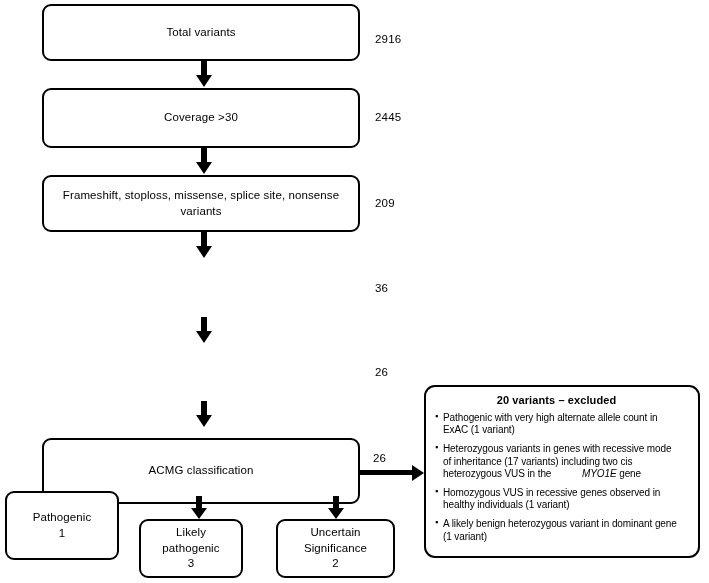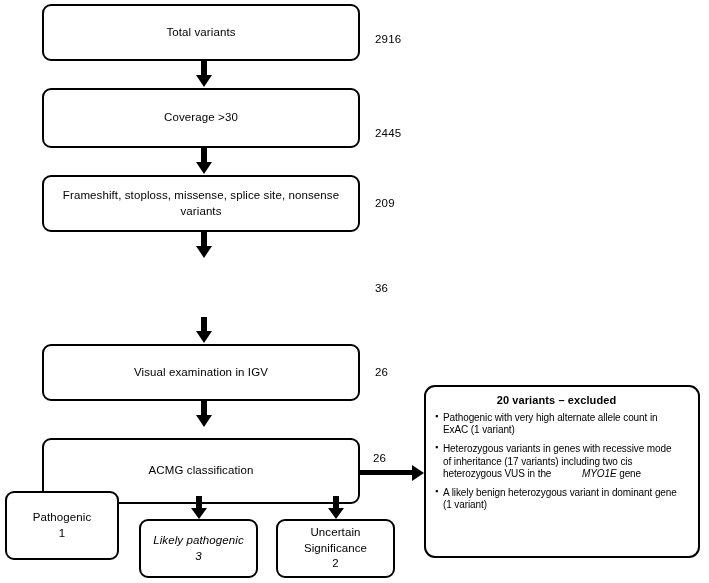--- a/index.html
+++ b/index.html
@@ -141,21 +141,21 @@
   <div class="count" style="left:375px; top:25px;margin-top:8px;">2916</div>
 
   <div class="arrow-down" style="left:196px; top:61px; height:26px;">
     <div class="stem" style="height:16px;"></div>
     <div class="head" style="top:14px; border-top-width:12px;"></div>
   </div>
 
   <div class="node" style="left:42px; top:88px; width:318px; height:60px;">
     <span class="label">Coverage &gt;30</span>
   </div>
-  <div class="count" style="left:375px; top:111px;margin-top:16px;">2445</div>
+  <div class="count" style="left:375px; top:111px;">2445</div>
 
   <div class="arrow-down" style="left:196px; top:148px; height:26px;">
     <div class="stem" style="height:16px;"></div>
     <div class="head" style="top:14px; border-top-width:12px;"></div>
   </div>
 
   <div class="node" style="left:42px; top:175px; width:318px; height:57px;">
     <span class="label">Frameshift, stoploss, missense, splice site, nonsense variants</span>
   </div>
   <div class="count" style="left:375px; top:197px;">209</div>
@@ -165,23 +165,20 @@
     <div class="head" style="top:14px; border-top-width:12px;"></div>
   </div>
 
   <div class="count" style="left:375px; top:282px;">36</div>
 
   <div class="arrow-down" style="left:196px; top:317px; height:26px;">
     <div class="stem" style="height:16px;"></div>
     <div class="head" style="top:14px; border-top-width:12px;"></div>
   </div>
 
-  <div class="node" style="left:42px; top:344px; width:318px; height:57px;">
-    <span class="label">Visual examination in IGV</span>
-  </div>
   <div class="count" style="left:375px; top:366px;">26</div>
 
   <div class="arrow-down" style="left:196px; top:401px; height:26px;">
     <div class="stem" style="height:16px;"></div>
     <div class="head" style="top:14px; border-top-width:12px;"></div>
   </div>
 
   <div class="node" style="left:42px; top:429px; width:318px; height:66px;margin-top:9px;">
     <span class="label">ACMG classification</span>
   </div>
@@ -205,21 +202,21 @@
     <div class="head" style="top:12px; border-top-width:11px;"></div>
   </div>
 
   <div class="node" style="left:5px; top:491px; width:114px; height:69px;">
     <span class="label">
       <span>Pathogenic</span><br>
       <span>1</span>
     </span>
   </div>
 
-  <div class="node" style="left:139px; top:519px; width:119px; height:59px;font-style:italic;">
+  <div class="node" style="left:139px; top:519px; width:104px; height:59px;">
     <span class="label">
       <span>Likely pathogenic</span><br>
       <span>3</span>
     </span>
   </div>
 
   <div class="node" style="left:276px; top:519px; width:119px; height:59px;">
     <span class="label">
       <span>Uncertain Significance</span><br>
       <span>2</span>
@@ -229,18 +226,21 @@
   <div id="excluded-panel" style="left:424px; top:385px; width:276px; height:173px;">
     <div class="panel-title">20 variants – excluded</div>
     <ul>
       <li>
         <span>Pathogenic with very high alternate allele count in ExAC (1 variant)</span><i></i><span></span>
       </li>
       <li>
         <span>Heterozygous variants in genes with recessive mode of inheritance (17 variants) including two cis heterozygous VUS in the </span><i>MYO1E</i><span> gene</span>
       </li>
       <li>
+        <span>Homozygous VUS in recessive genes observed in healthy individuals (1 variant)</span><i></i><span></span>
+      </li>
+      <li>
         <span>A likely benign heterozygous variant in dominant gene (1 variant)</span><i></i><span></span>
       </li>
     </ul>
   </div>
 
 </div>
 
 </body></html>

